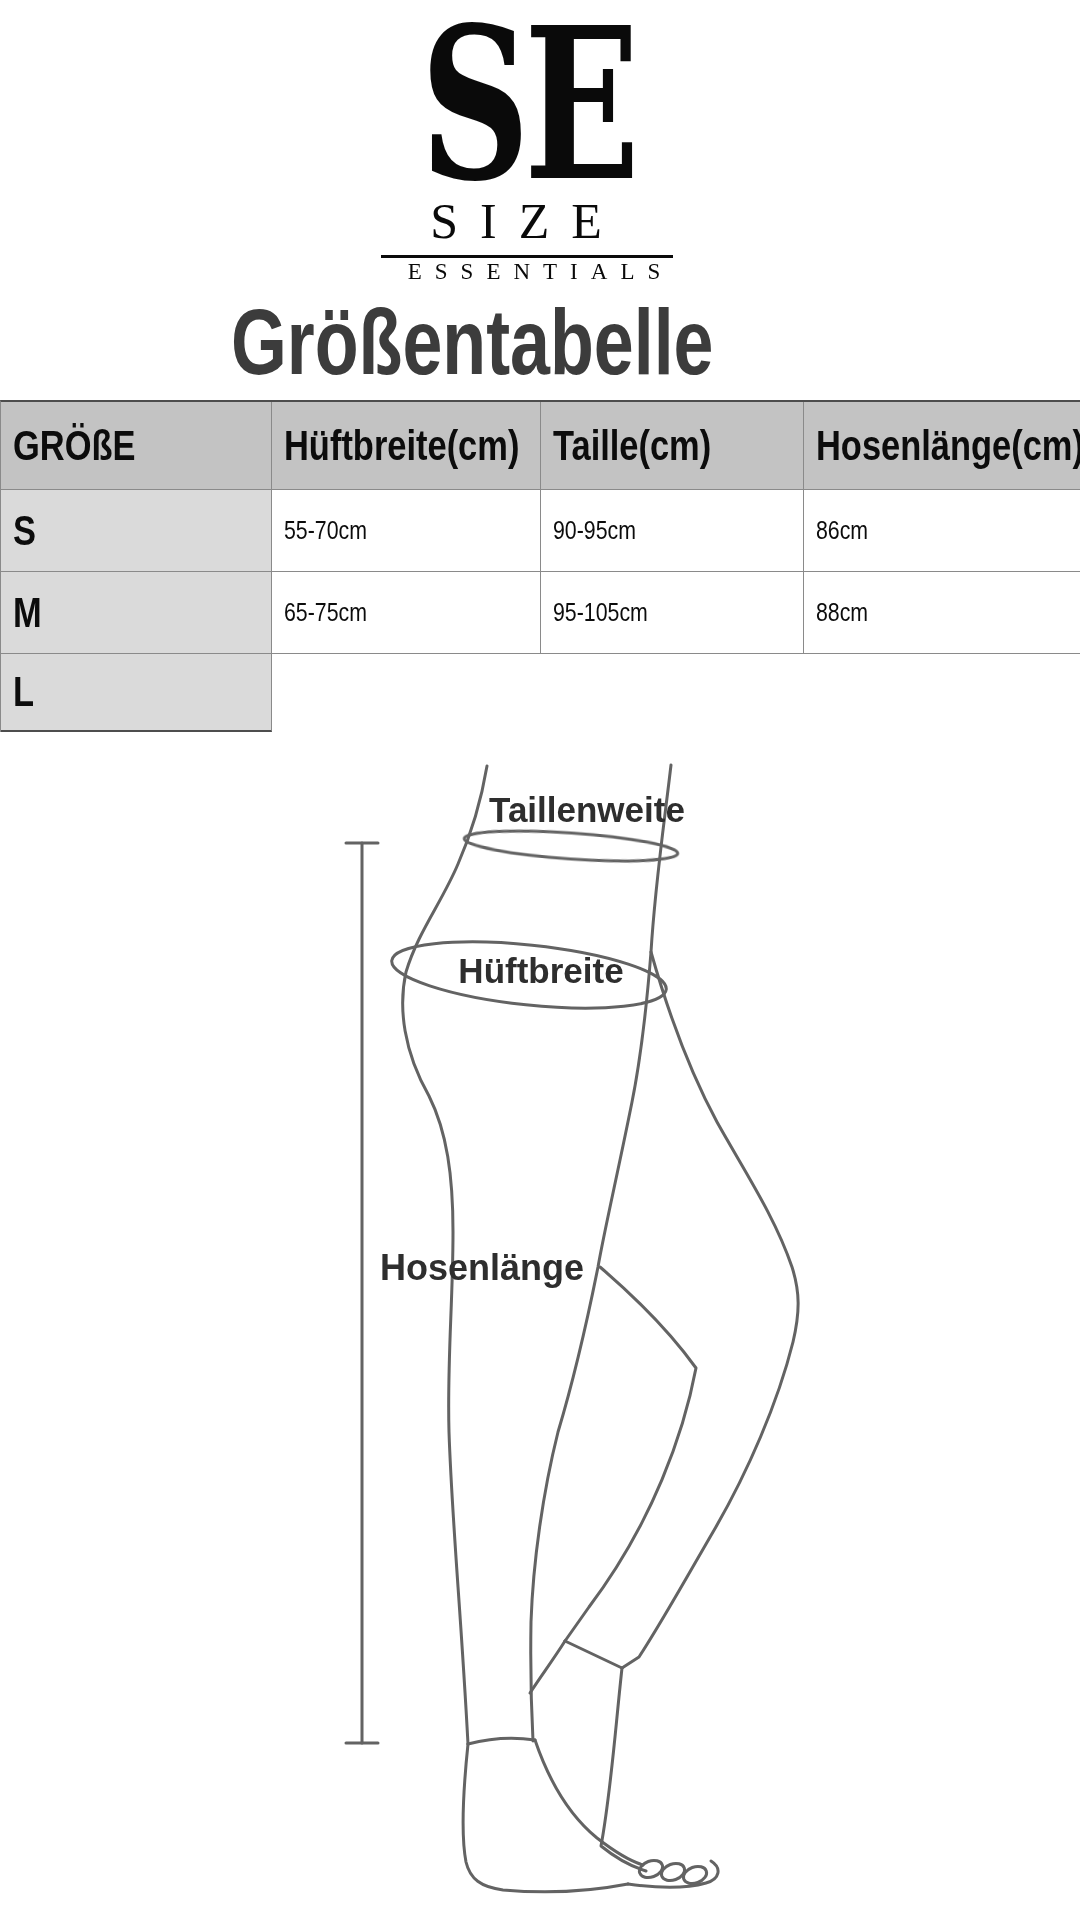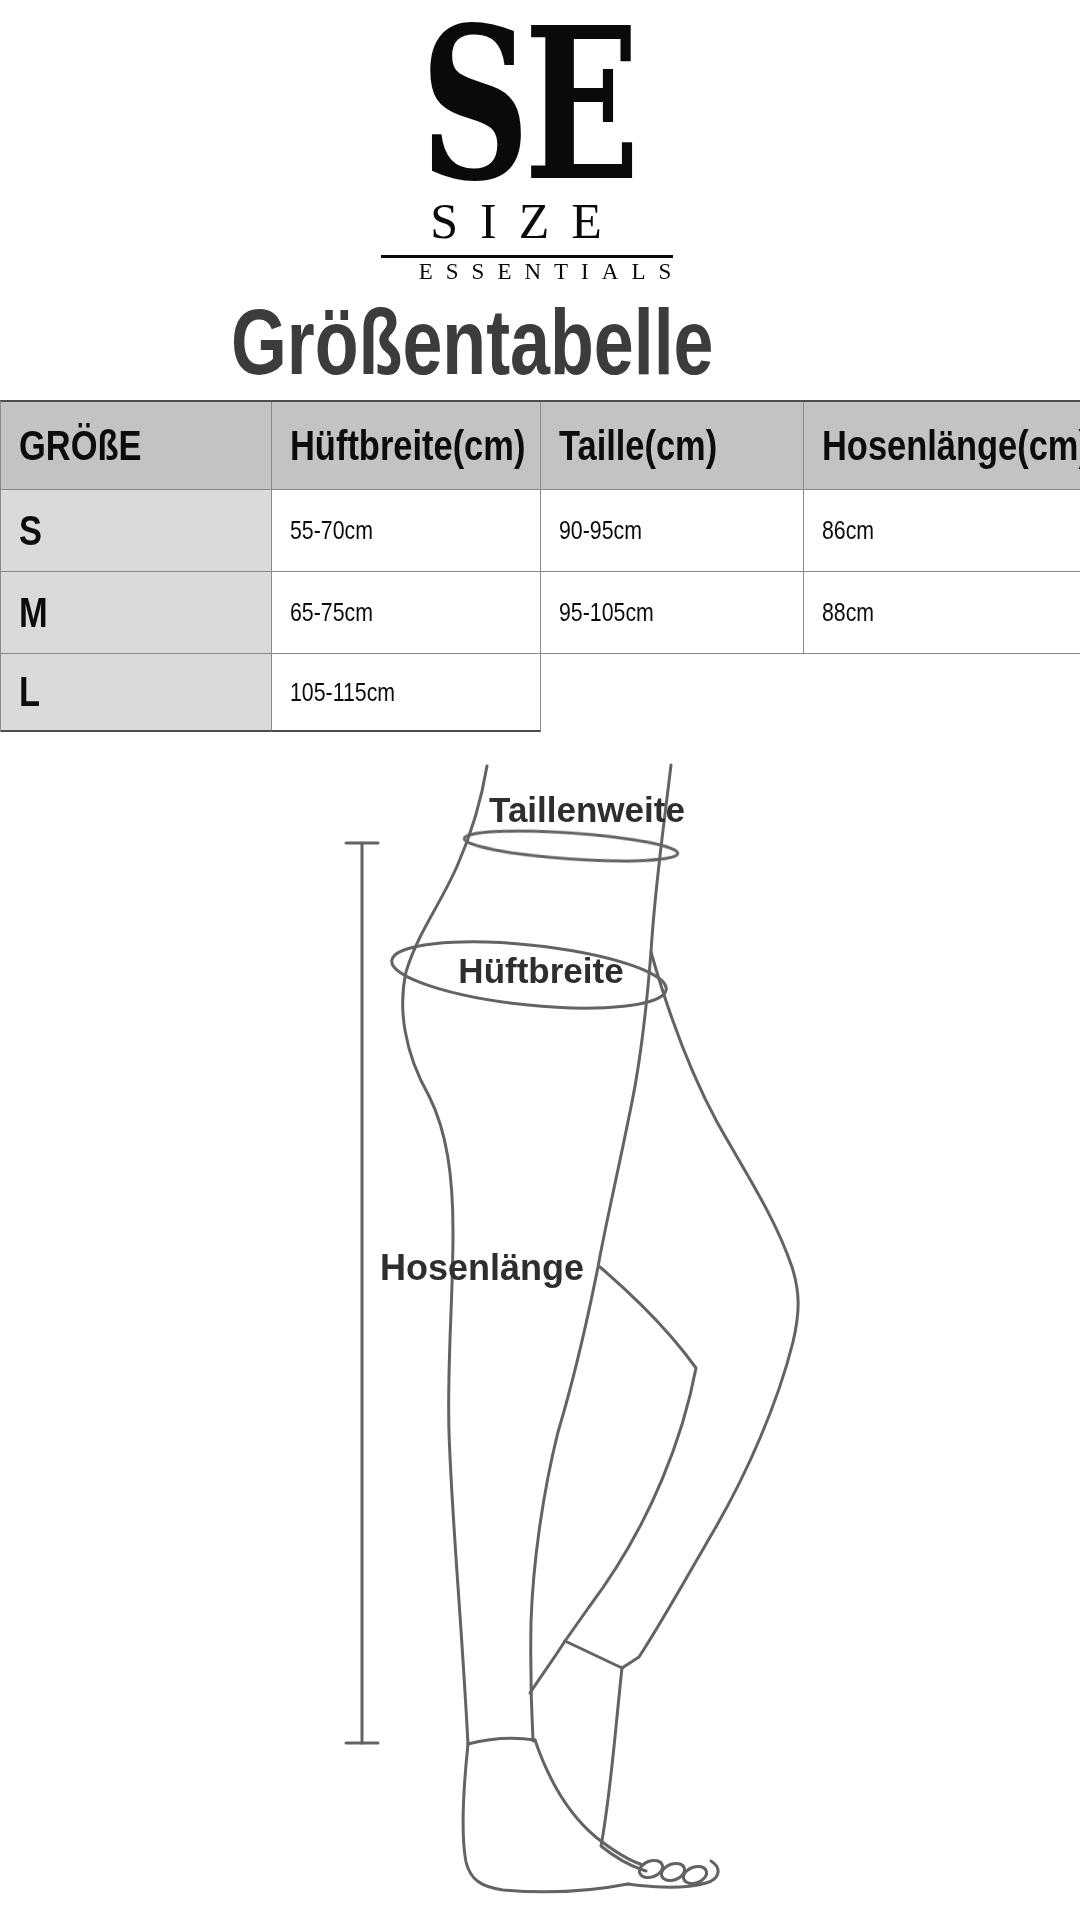--- a/index.html
+++ b/index.html
@@ -14,35 +14,35 @@
   
   .logo{position:absolute;top:0;left:0;width:1054px;text-align:center;color:var(--logo-black);}
   .logo-se{position:absolute;top:0;left:0;width:100%;
     font-family:"DejaVu Serif","Liberation Serif",serif;font-weight:700;
     font-size:152px;line-height:1;letter-spacing:-6px;
     transform:scaleY(1.38);transform-origin:center top;}
   .logo-size{position:absolute;top:196px;left:0;width:100%;
     font-family:"Liberation Serif",serif;font-weight:400;
     font-size:50px;line-height:1;letter-spacing:22px;box-sizing:border-box;}
   .logo-rule{position:absolute;top:255px;left:381px;width:292px;height:3px;background:var(--logo-black);}
-  .logo-essentials{position:absolute;top:260px;left:15px;width:100%;
+  .logo-essentials{position:absolute;top:260px;left:4px;width:100%;
     font-family:"Liberation Serif",serif;font-weight:400;
     font-size:23px;line-height:1;letter-spacing:13px;padding-left:19px;box-sizing:border-box;}
 
   
   .heading{position:absolute;top:296px;left:0;width:944px;text-align:center;
     font-size:92px;line-height:1;font-weight:700;color:var(--heading-text);white-space:nowrap;}
   .cond-c{display:inline-block;transform:scaleX(.78);transform-origin:center;}
 
   
   .size-table{position:absolute;top:400px;left:0;width:1080px;box-sizing:border-box;
     display:grid;grid-template-columns:271px 269px 263px 277px;
     grid-template-rows:88px 82px 82px 78px;
     border-top:2px solid var(--table-frame);border-left:1px solid var(--table-border);}
-  .cell{box-sizing:border-box;display:flex;align-items:center;padding-left:18px;
+  .cell{box-sizing:border-box;display:flex;align-items:center;padding-left:12px;
     border-right:1px solid var(--table-border);border-bottom:1px solid var(--table-border);
     color:#0c0c0c;white-space:nowrap;}
   .cell.hrow{background:var(--header-bg);font-weight:700;font-size:42px;}
   .cell.sizec{background:var(--size-col-bg);font-weight:700;font-size:42px;}
   .cell.datac{background:#ffffff;font-weight:400;font-size:26px;}
   .cell.lastrow{border-bottom:2px solid var(--table-frame);}
   .cond{display:inline-block;transform:scaleX(.82);transform-origin:left center;white-space:nowrap;}
 
   
   .figure-wrap{position:absolute;top:740px;left:0;width:1080px;height:1180px;padding-left:44px;}
@@ -99,23 +99,20 @@
   <div class="cell datac">
       <span class="cond">95-105cm</span>
     </div>
   <div class="cell datac">
       <span class="cond">88cm</span>
     </div>
 
   <div class="cell sizec lastrow">
       <span class="cond">L</span>
     </div>
-  <div class="cell datac lastrow">
-      <span class="cond">105-115cm</span>
-    </div>
 </div>
 
 <div class="figure-wrap">
   <svg width="1080" height="1180" viewBox="0 0 1080 1180" xmlns="http://www.w3.org/2000/svg">
     <g fill="none" stroke="#555555" stroke-width="3" stroke-linecap="round" stroke-linejoin="round" opacity="0.92">
 
       <g>
         <path d="M318,103 V1003"></path>
         <path d="M302,103 H334"></path>
         <path d="M302,1003 H334"></path>

